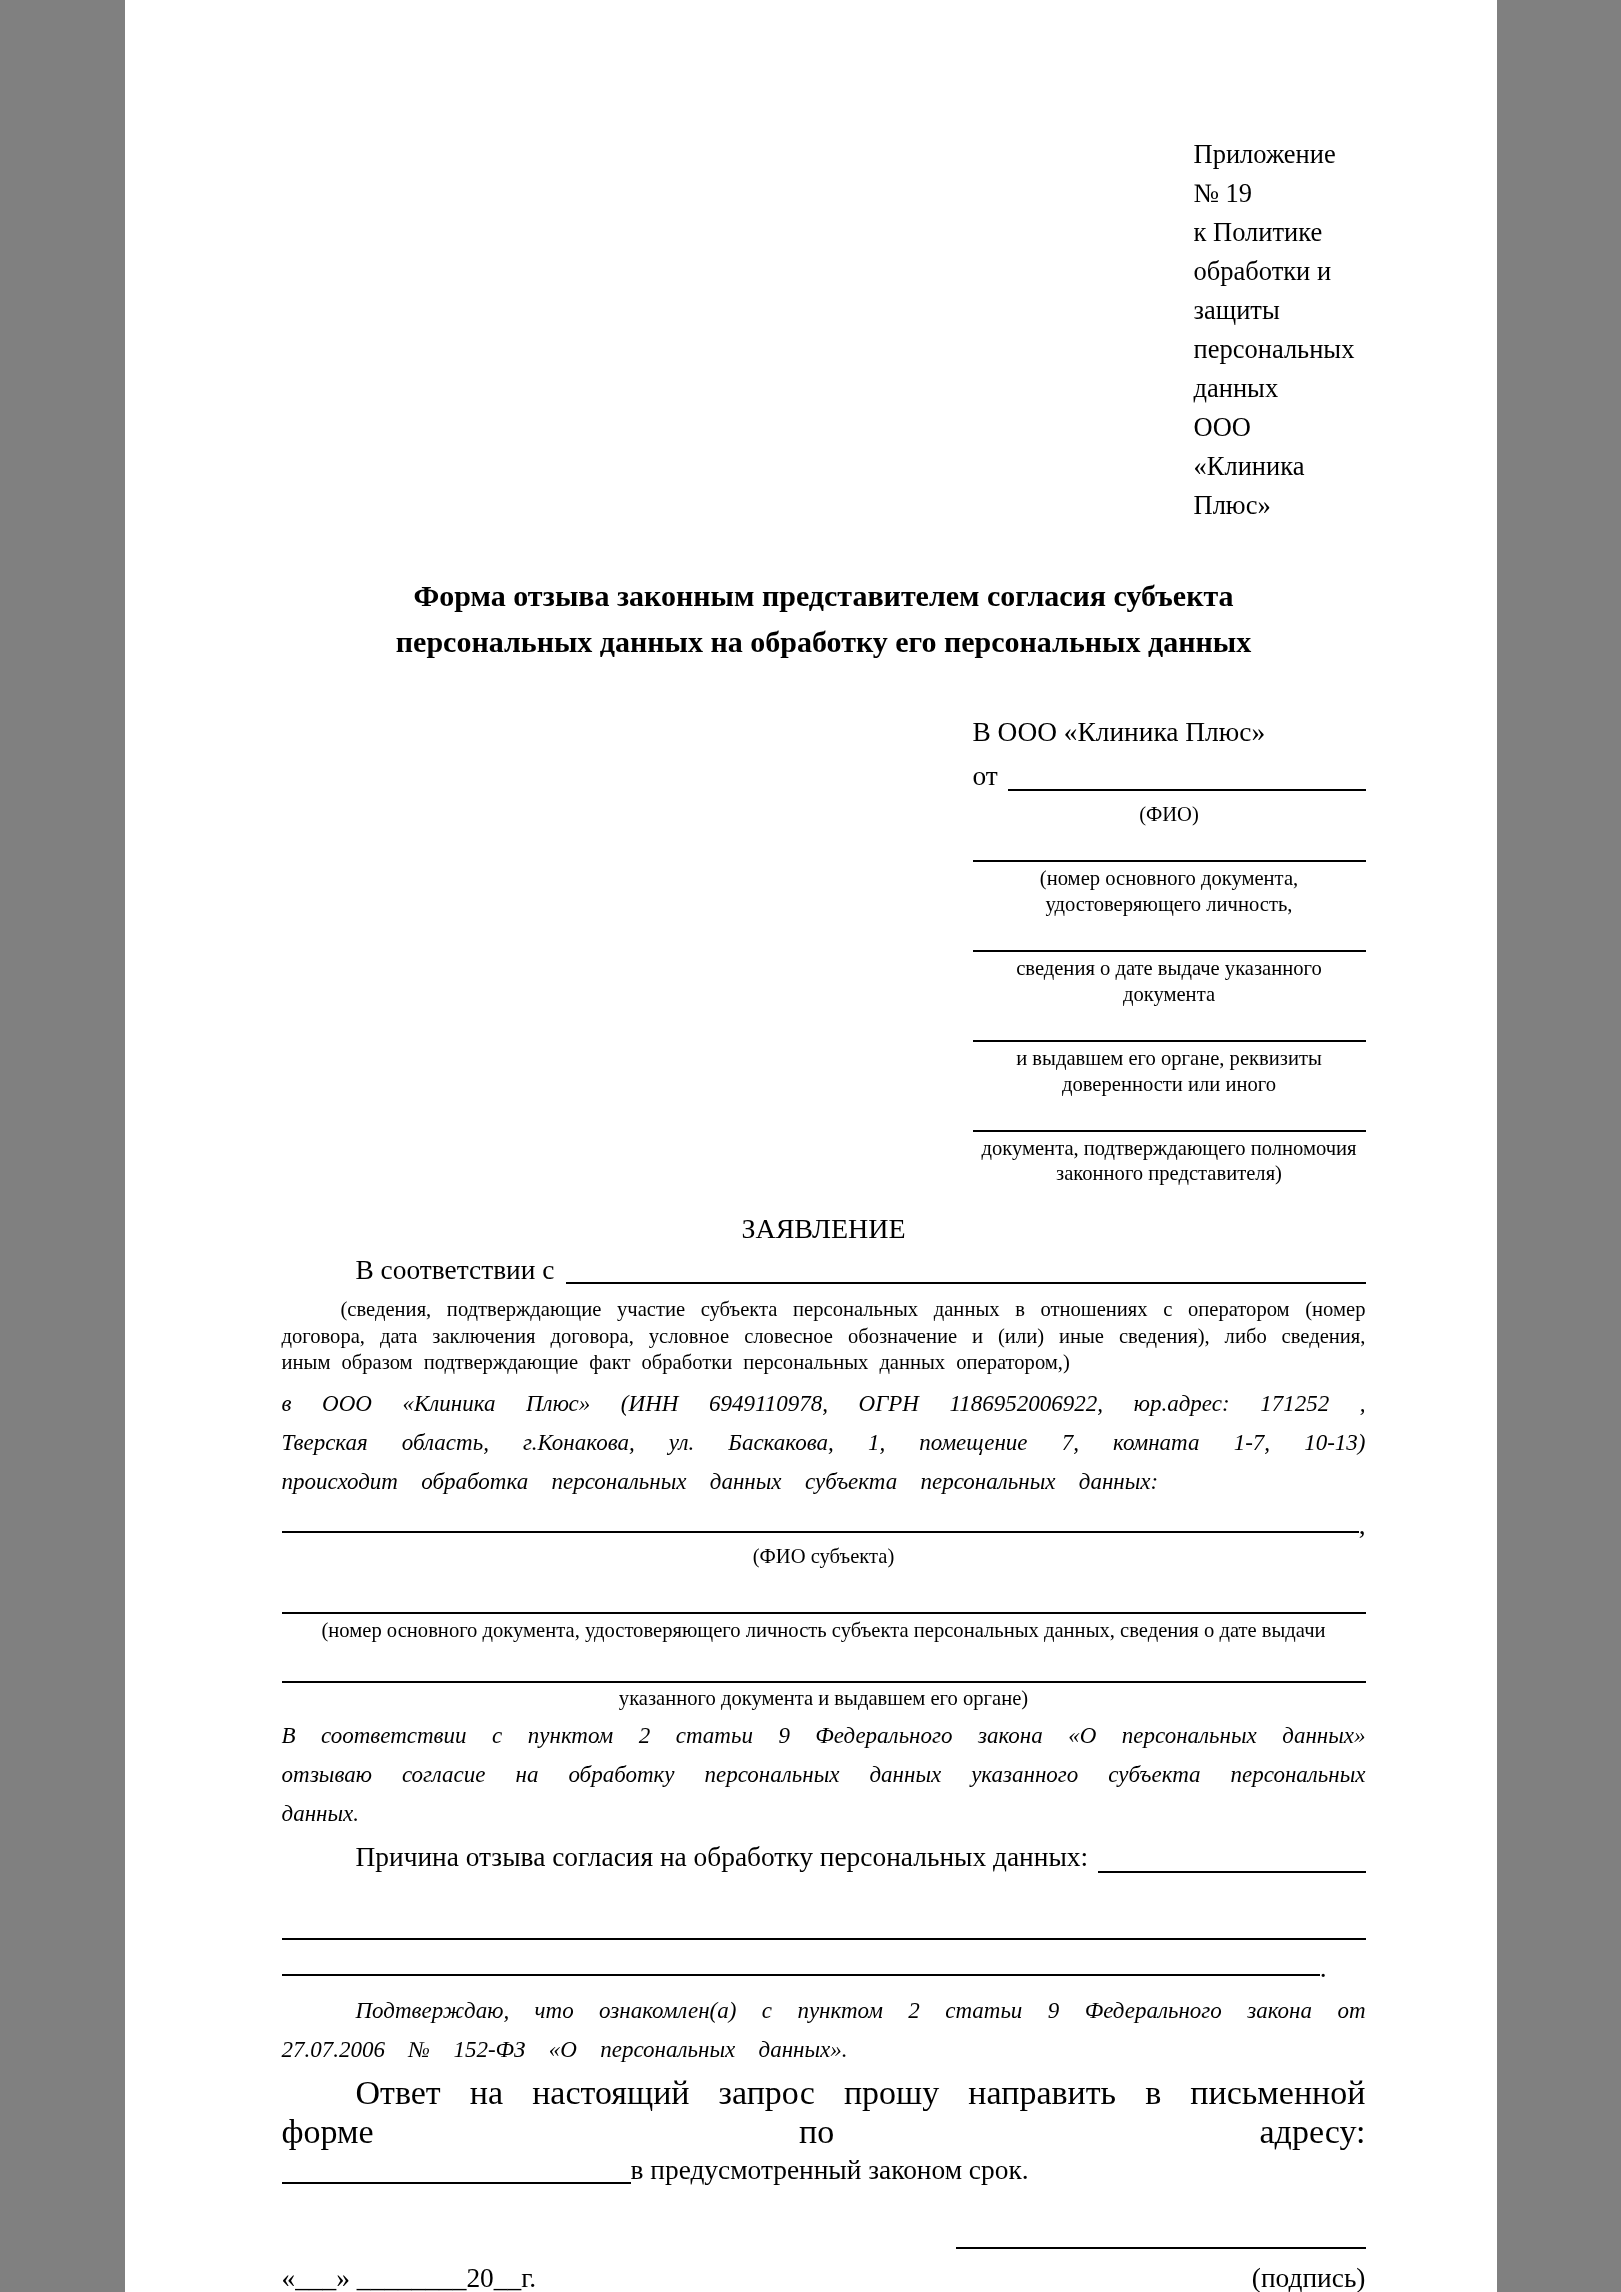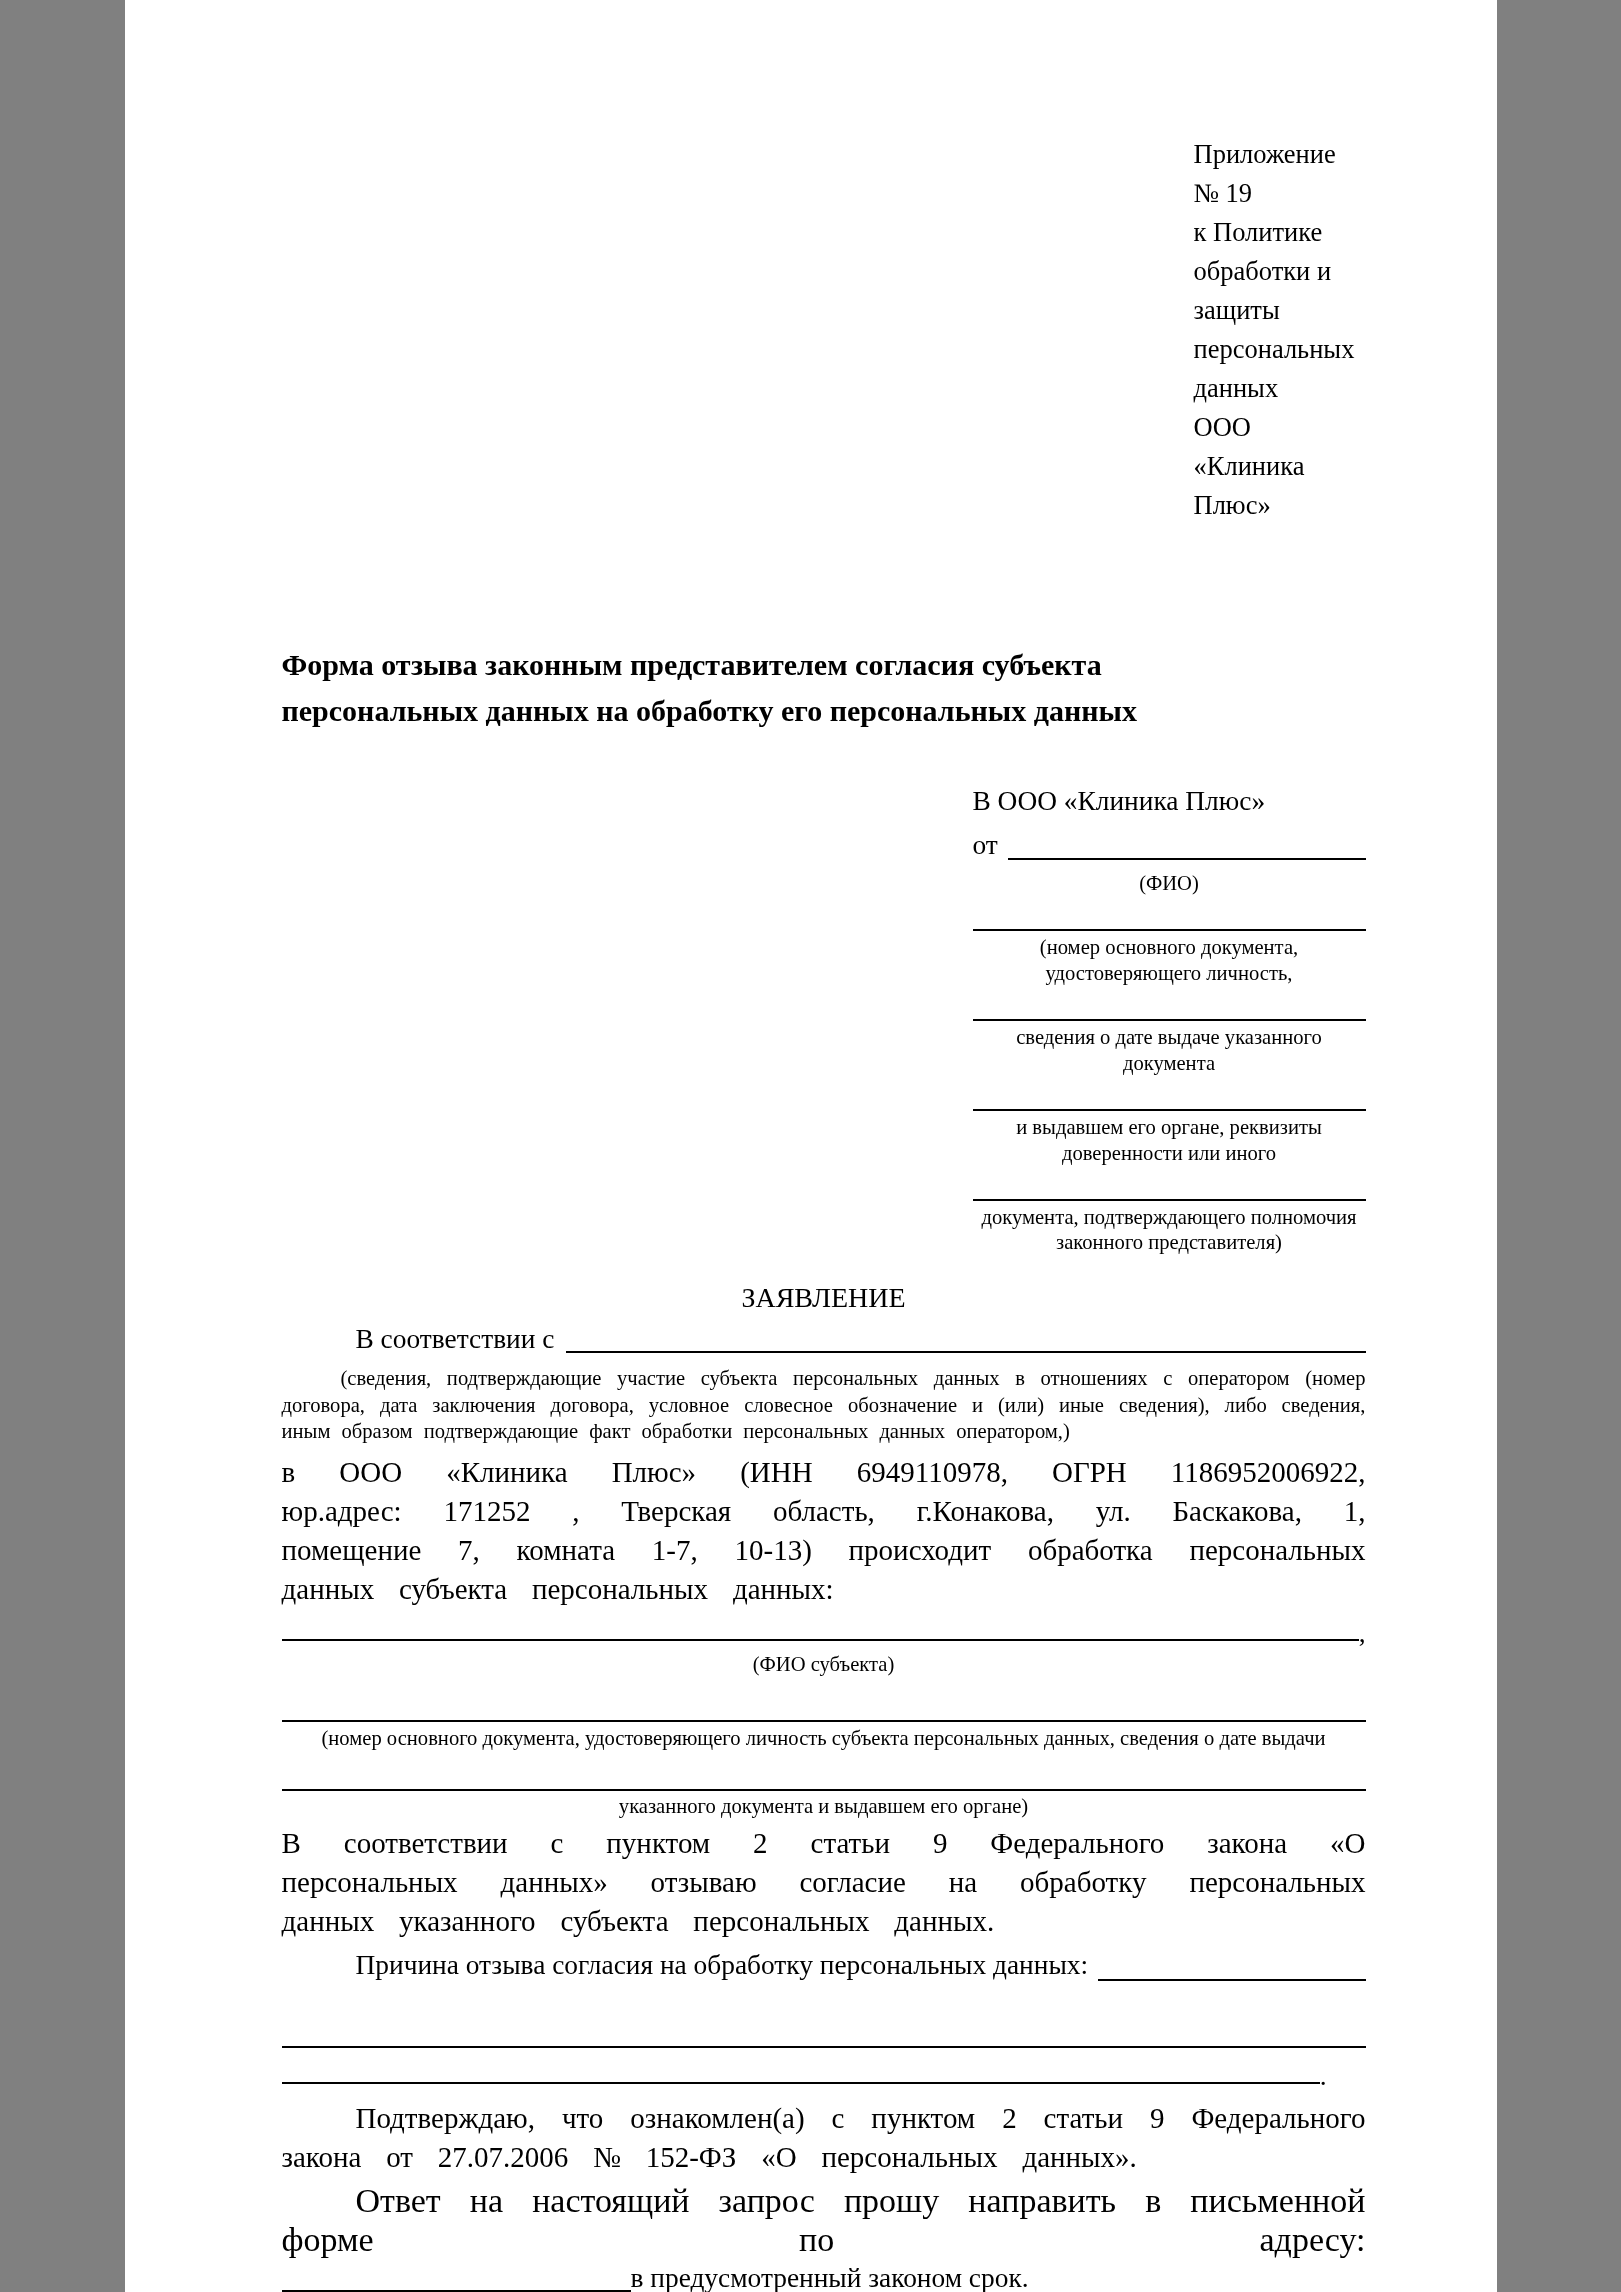--- a/index.html
+++ b/index.html
@@ -10,36 +10,36 @@
     background:#ffffff;
     color:#000;
     font-family:"Liberation Serif","DejaVu Serif",serif;
     box-sizing:border-box;
     padding:135px 131px 0 157px;
     overflow:hidden;
   }
   
   .hdr { margin-left:912px; font-size:26.5px; line-height:39px; }
   
-  .title { margin-top:117px; font-weight:bold; font-size:30px; line-height:46px; }
+  .title { margin-top:48px; text-align:center; font-weight:bold; font-size:30px; line-height:46px; }
   
   .addr { margin-top:45px; margin-left:691px; font-size:27.4px; }
   .addr-to { line-height:45px; }
   .row { display:flex; }
   .addr-from { line-height:43px; }
   .from-label { margin-right:9.8px; }
   .fill-line { flex:1; border-bottom:2px solid #000; margin-bottom:6.9px; }
   .cap { font-size:20.6px; line-height:25.5px; text-align:center; padding-top:3.9px; }
   .blank { height:33px; border-bottom:2px solid #000; }
   
   .heading { margin-top:19.6px; text-align:center; font-size:28px; line-height:43px; }
   .accord { font-size:27.4px; line-height:41px; }
   .ind { width:74px; flex:0 0 74px; }
   .note { font-size:20.6px; line-height:26.5px; text-align:justify; text-indent:59px; word-spacing:5.9px; padding-top:5.9px; }
-  .para { font-size:29px; line-height:39px; text-align:justify; word-spacing:17.6px; padding-top:7.8px; }
+  .para { font-size:23px; line-height:39px; text-align:justify; word-spacing:17.6px; padding-top:7.8px;font-style:italic; }
   .para.tight { padding-top:3.9px; }
   .para.indent { text-indent:74px; }
   .end-row { align-items:flex-end; font-size:27.4px; height:39px; }
   .end-row .glyph { line-height:29px; }
   .blank-wide { height:43px; border-bottom:2px solid #000; }
   .blank-mid { height:37px; border-bottom:2px solid #000; }
   .reason { font-size:27.4px; line-height:45px; padding-top:2px;align-items:flex-end; }
   .blank-full { margin-top:25.5px; height:33px; border-bottom:2px solid #000; }
   .period-row { margin-top:3.9px; padding-right:39px; }
   .reply1 { font-size:34px; line-height:39px; text-indent:74px; text-align:justify; text-align-last:justify; padding-top:3.9px; word-spacing:9.8px; }

